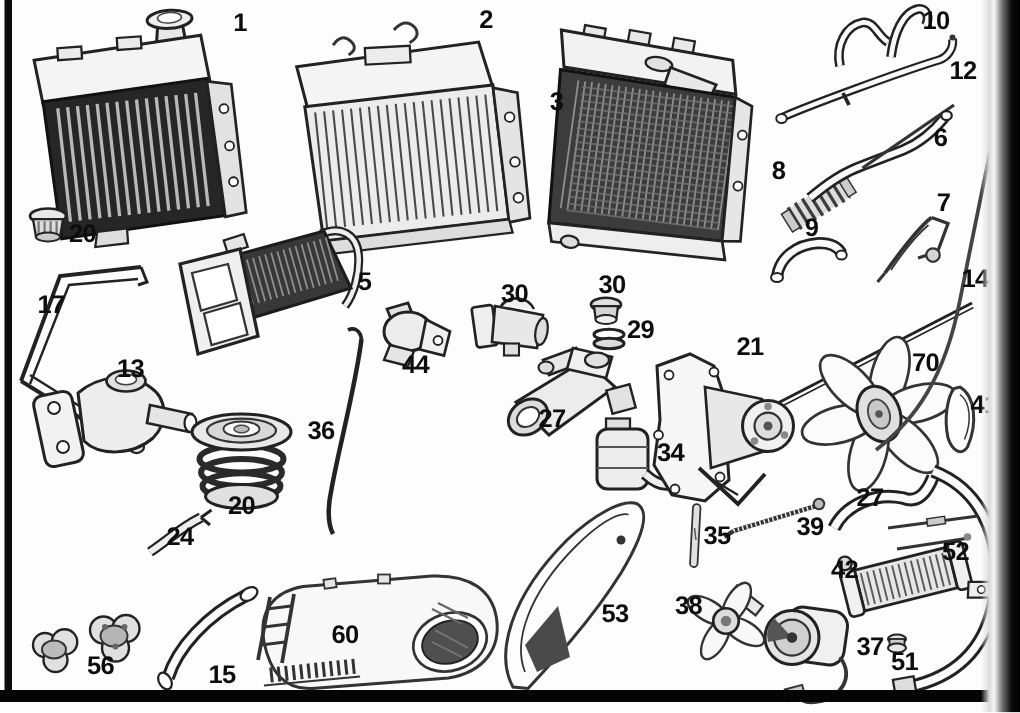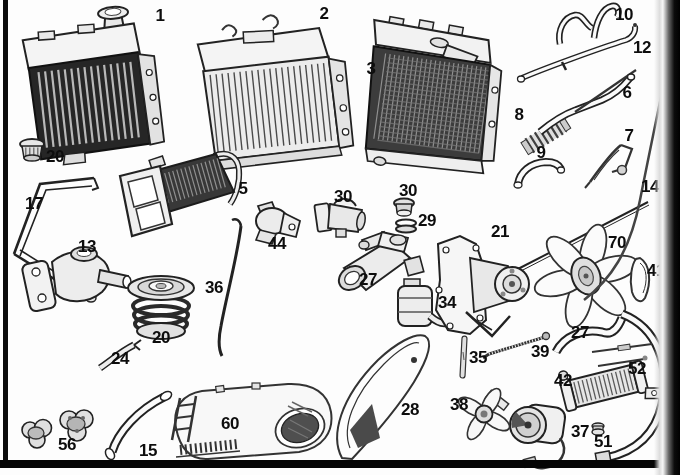--- a/index.html
+++ b/index.html
@@ -403,20 +403,20 @@
   <span class="plabel" style="left:214px;top:287px">36</span>
   <span class="plabel" style="left:580px;top:431px">37</span>
   <span class="plabel" style="left:459px;top:404px">38</span>
   <span class="plabel" style="left:540px;top:351px">39</span>
   <span class="plabel" style="left:617px;top:242px">70</span>
   <span class="plabel" style="left:656px;top:270px">41</span>
   <span class="plabel" style="left:563px;top:380px">42</span>
   <span class="plabel" style="left:580px;top:332px">27</span>
   <span class="plabel" style="left:603px;top:441px">51</span>
   <span class="plabel" style="left:637px;top:368px">52</span>
-  <span class="plabel" style="left:410px;top:409px">28</span>
+  <span class="plabel" style="left:410px;top:409px">53</span>
   <span class="plabel" style="left:67px;top:444px">56</span>
   <span class="plabel" style="left:230px;top:423px">60</span>
 
   <div class="border-left"></div>
   <div class="border-bottom"></div>
   <div class="border-right"></div>
 </div>
 
 </body></html>

